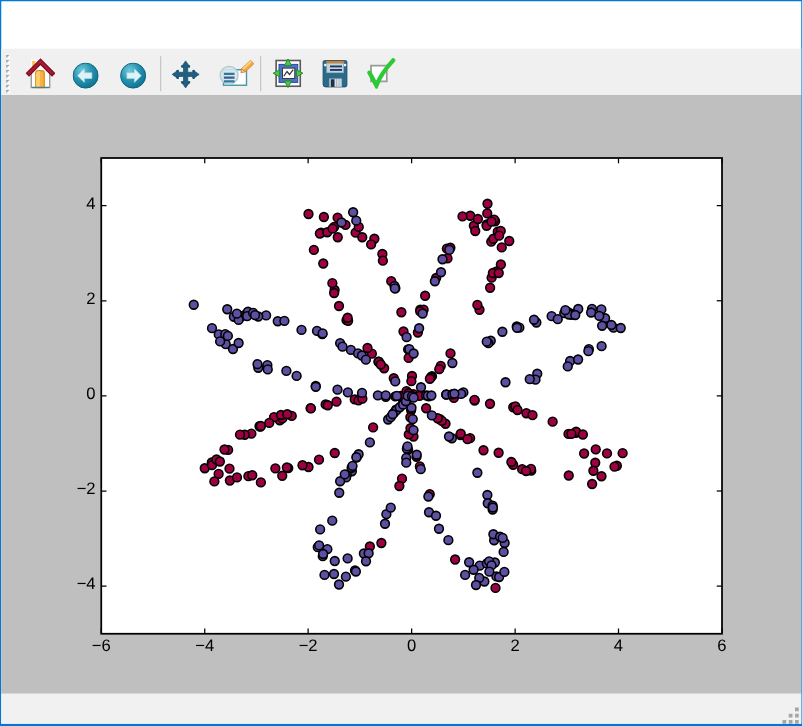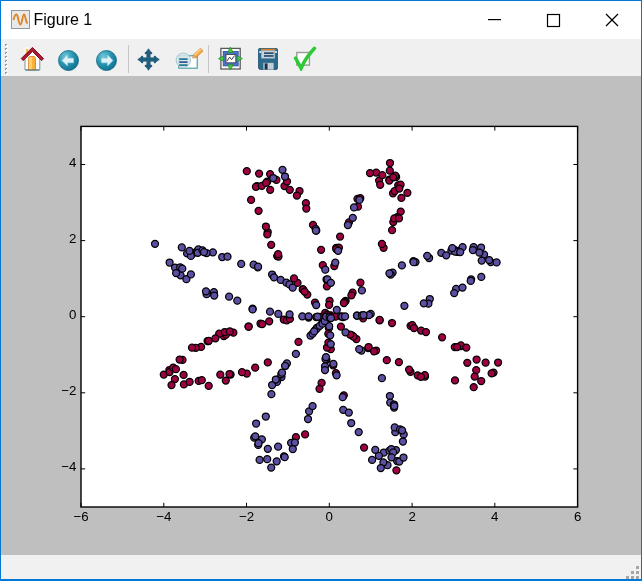--- a/index.html
+++ b/index.html
@@ -15,36 +15,20 @@
 #canvas{position:absolute;left:0;top:75px;width:640px;height:479px;background:#bfbfbf}
 #statusbar{position:absolute;left:0;top:554px;width:640px;height:24px;background:#f1f1f1}
 .grip{position:absolute;width:3px;height:3px;background:#a6a6a6}
 .dots circle{stroke:#000;stroke-width:1.25}
 .dots circle.r{fill:#9e0142}
 .dots circle.b{fill:#5e4fa2}
 .tl{font-family:"Liberation Sans",sans-serif;font-size:13.3px;fill:#000}
 </style></head>
 <body>
 <div id="win">
-<div id="titlebar">
- <svg id="appicon" viewBox="0 0 20 20">
-  <rect x="0.5" y="0.5" width="18" height="18" fill="#e9e9e9" stroke="#979797" stroke-width="1"></rect>
-  <path d="M2.5 10 C 3.5 4.5, 5.5 3, 6.5 6 C 7.5 9.5, 8 14.5, 9.5 14.5 C 11 14.5, 11.5 4.5, 13 4.5 C 14.5 4.5, 14.5 12, 16.5 13.5" fill="none" stroke="#e0821f" stroke-width="1.8"></path>
- </svg>
- <div id="title">Figure 1</div>
- <svg class="cap" style="left:471px" viewBox="0 0 46 38">
-        <rect x="16" y="18" width="13" height="1.2" fill="#000"></rect>
-      </svg>
- <svg class="cap" style="left:529px" viewBox="0 0 46 38">
-        <rect x="17.5" y="13.5" width="12" height="12" fill="none" stroke="#000" stroke-width="1.2"></rect>
-      </svg>
- <svg class="cap" style="left:588px" viewBox="0 0 46 38">
-        <path d="M17 13 L29 25 M29 13 L17 25" stroke="#000" stroke-width="1.3"></path>
-      </svg>
-</div>
 <div id="toolbar">
  <svg class="ticon" style="left:3px;top:4px" width="6" height="32" viewBox="0 0 6 32">
    <g fill="#9a9a9a">
    <rect x="1" y="1" width="2" height="2"></rect>
           <rect x="1" y="5" width="2" height="2"></rect>
           <rect x="1" y="9" width="2" height="2"></rect>
           <rect x="1" y="13" width="2" height="2"></rect>
           <rect x="1" y="17" width="2" height="2"></rect>
           <rect x="1" y="21" width="2" height="2"></rect>
           <rect x="1" y="25" width="2" height="2"></rect>

